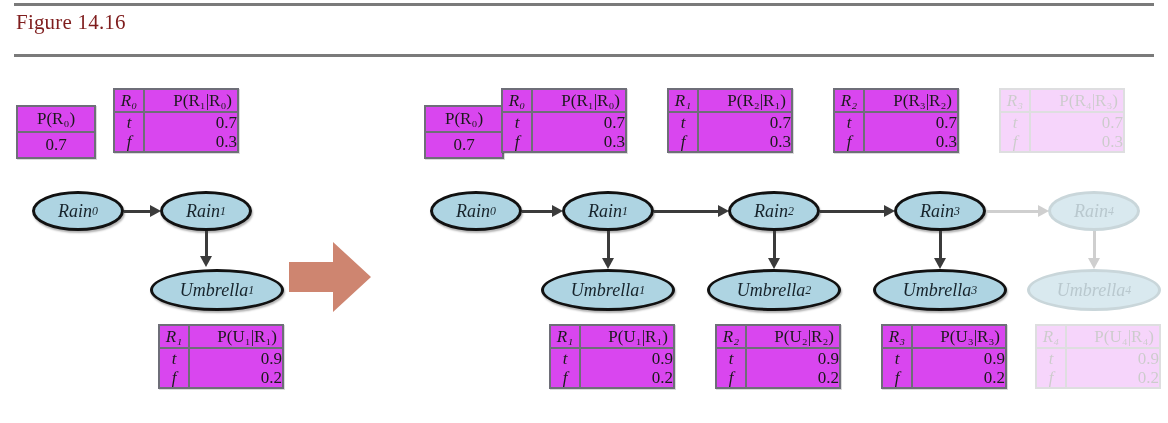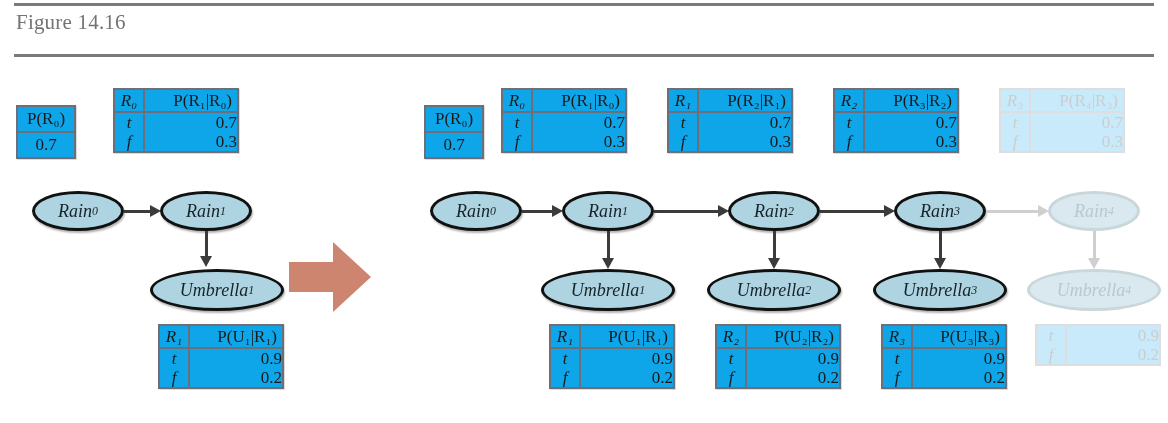--- a/index.html
+++ b/index.html
@@ -13,35 +13,35 @@
     position:relative;
   }
 
   
   #top-rule {
     position:absolute; left:14px; top:3px; width:1140px; height:3px;
     background:#7a7a7a;
   }
   #figure-title {
     position:absolute; left:16px; top:10px;
-    font-size:21px; letter-spacing:.2px; color:#737373;
+    font-size:21px; letter-spacing:.2px; color:#7f1d1d;
     font-family:"Liberation Serif", serif;
   }
   #title-rule {
     position:absolute; left:14px; top:54px; width:1140px; height:3px;
     background:#7a7a7a;
   }
 
   
   #canvas { position:absolute; left:0; top:60px; width:1168px; height:363px; }
 
   
   .cpt {
     position:absolute;
-    background:#0ea5e9;
+    background:#d946ef;
     border:2px solid #6e6e78;
     border-collapse:collapse;
     font-family:"Liberation Serif", serif;
     box-shadow:1px 1px 0 rgba(0,0,0,.14);
   }
   .cpt .hdr {
     display:flex;
     border-bottom:2px solid #6e6e78;
   }
   .cpt .body { display:flex; }
@@ -54,21 +54,21 @@
     flex:1;
   }
   .cpt .hdr .col-k, .cpt .hdr .col-v { padding:0px 5px; }
   .cpt .ch { font-size:17px; line-height:21px; white-space:nowrap; }
   .cpt .cv { font-size:17px; line-height:19px; white-space:nowrap; }
   .cpt .key { font-style:italic; }
 
   
   .cpt.prior { text-align:center; }
   .cpt.prior .ph {
-    padding:1px 9px; font-size:17px; line-height:22px;
+    padding:1px 19px; font-size:17px; line-height:22px;
     border-bottom:2px solid #6e6e78; white-space:nowrap;
   }
   .cpt.prior .pv { padding:1px 9px; font-size:17px; line-height:22px; }
 
   
   .cpt.cond .kcell { width:30px; text-align:center; }
   .cpt.cond .vcell { min-width:92px; text-align:center; }
 
   
   .faded { opacity:.22; }
@@ -407,20 +407,28 @@
         <span class="cv key">f</span>
       </div>
       <div class="col-v vcell">
         <span class="cv">0.9</span>
         <span class="cv">0.2</span>
       </div>
     </div>
   </div>
 
   <div class="cpt cond faded" style="left:1035px; top:264px;">
+    <div class="hdr">
+      <div class="col-k kcell">
+          <span class="ch key">R₄</span>
+        </div>
+      <div class="col-v vcell">
+          <span class="ch">P(U₄|R₄)</span>
+        </div>
+    </div>
     <div class="body">
       <div class="col-k kcell">
         <span class="cv key">t</span>
         <span class="cv key">f</span>
       </div>
       <div class="col-v vcell">
         <span class="cv">0.9</span>
         <span class="cv">0.2</span>
       </div>
     </div>

